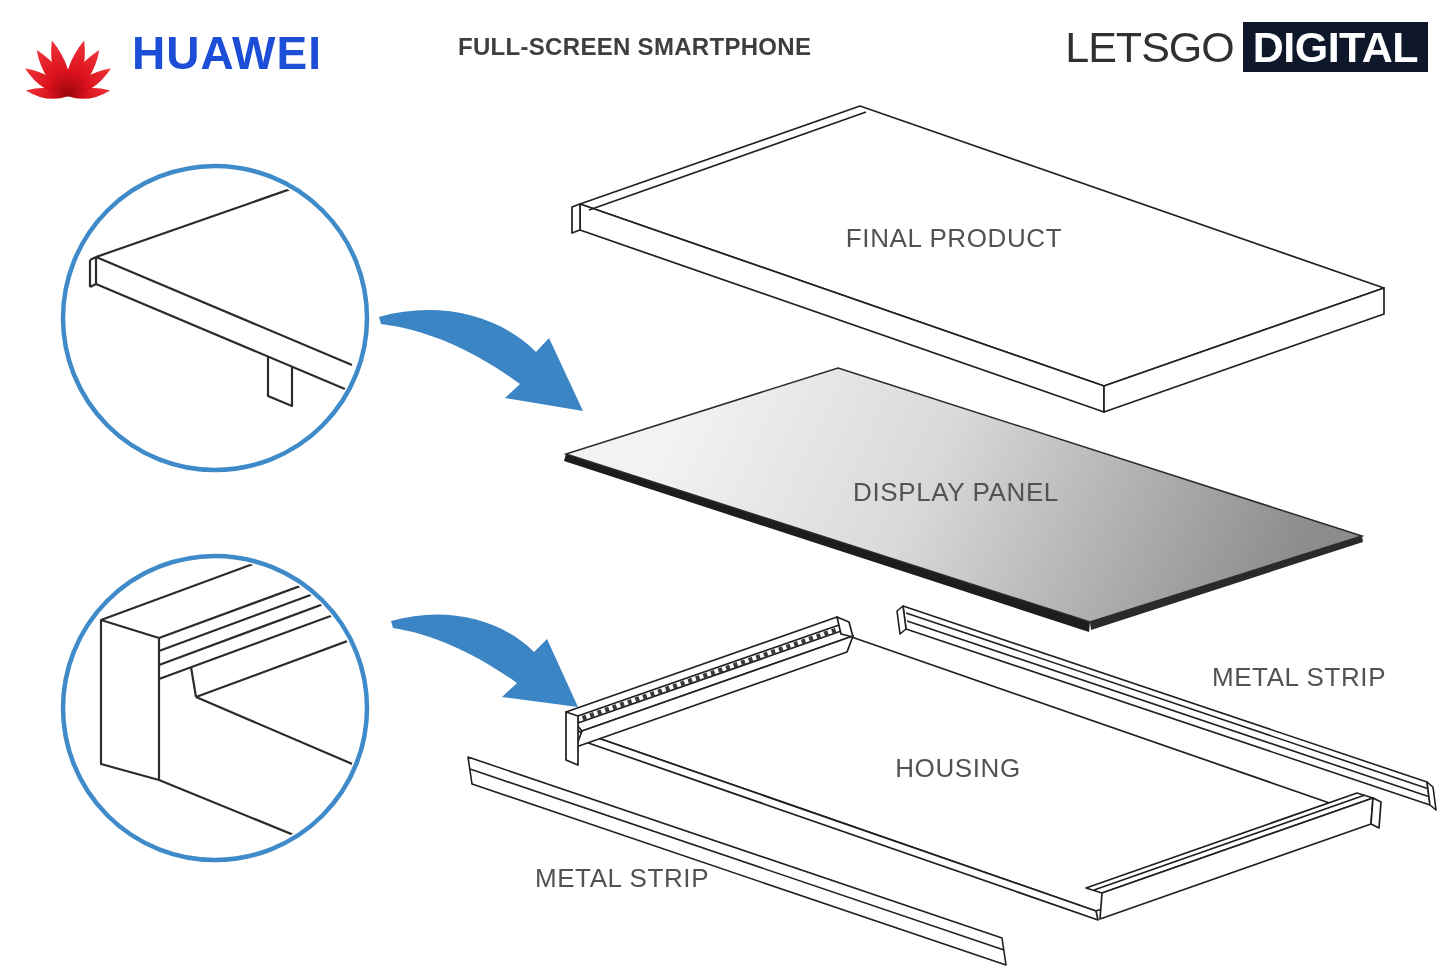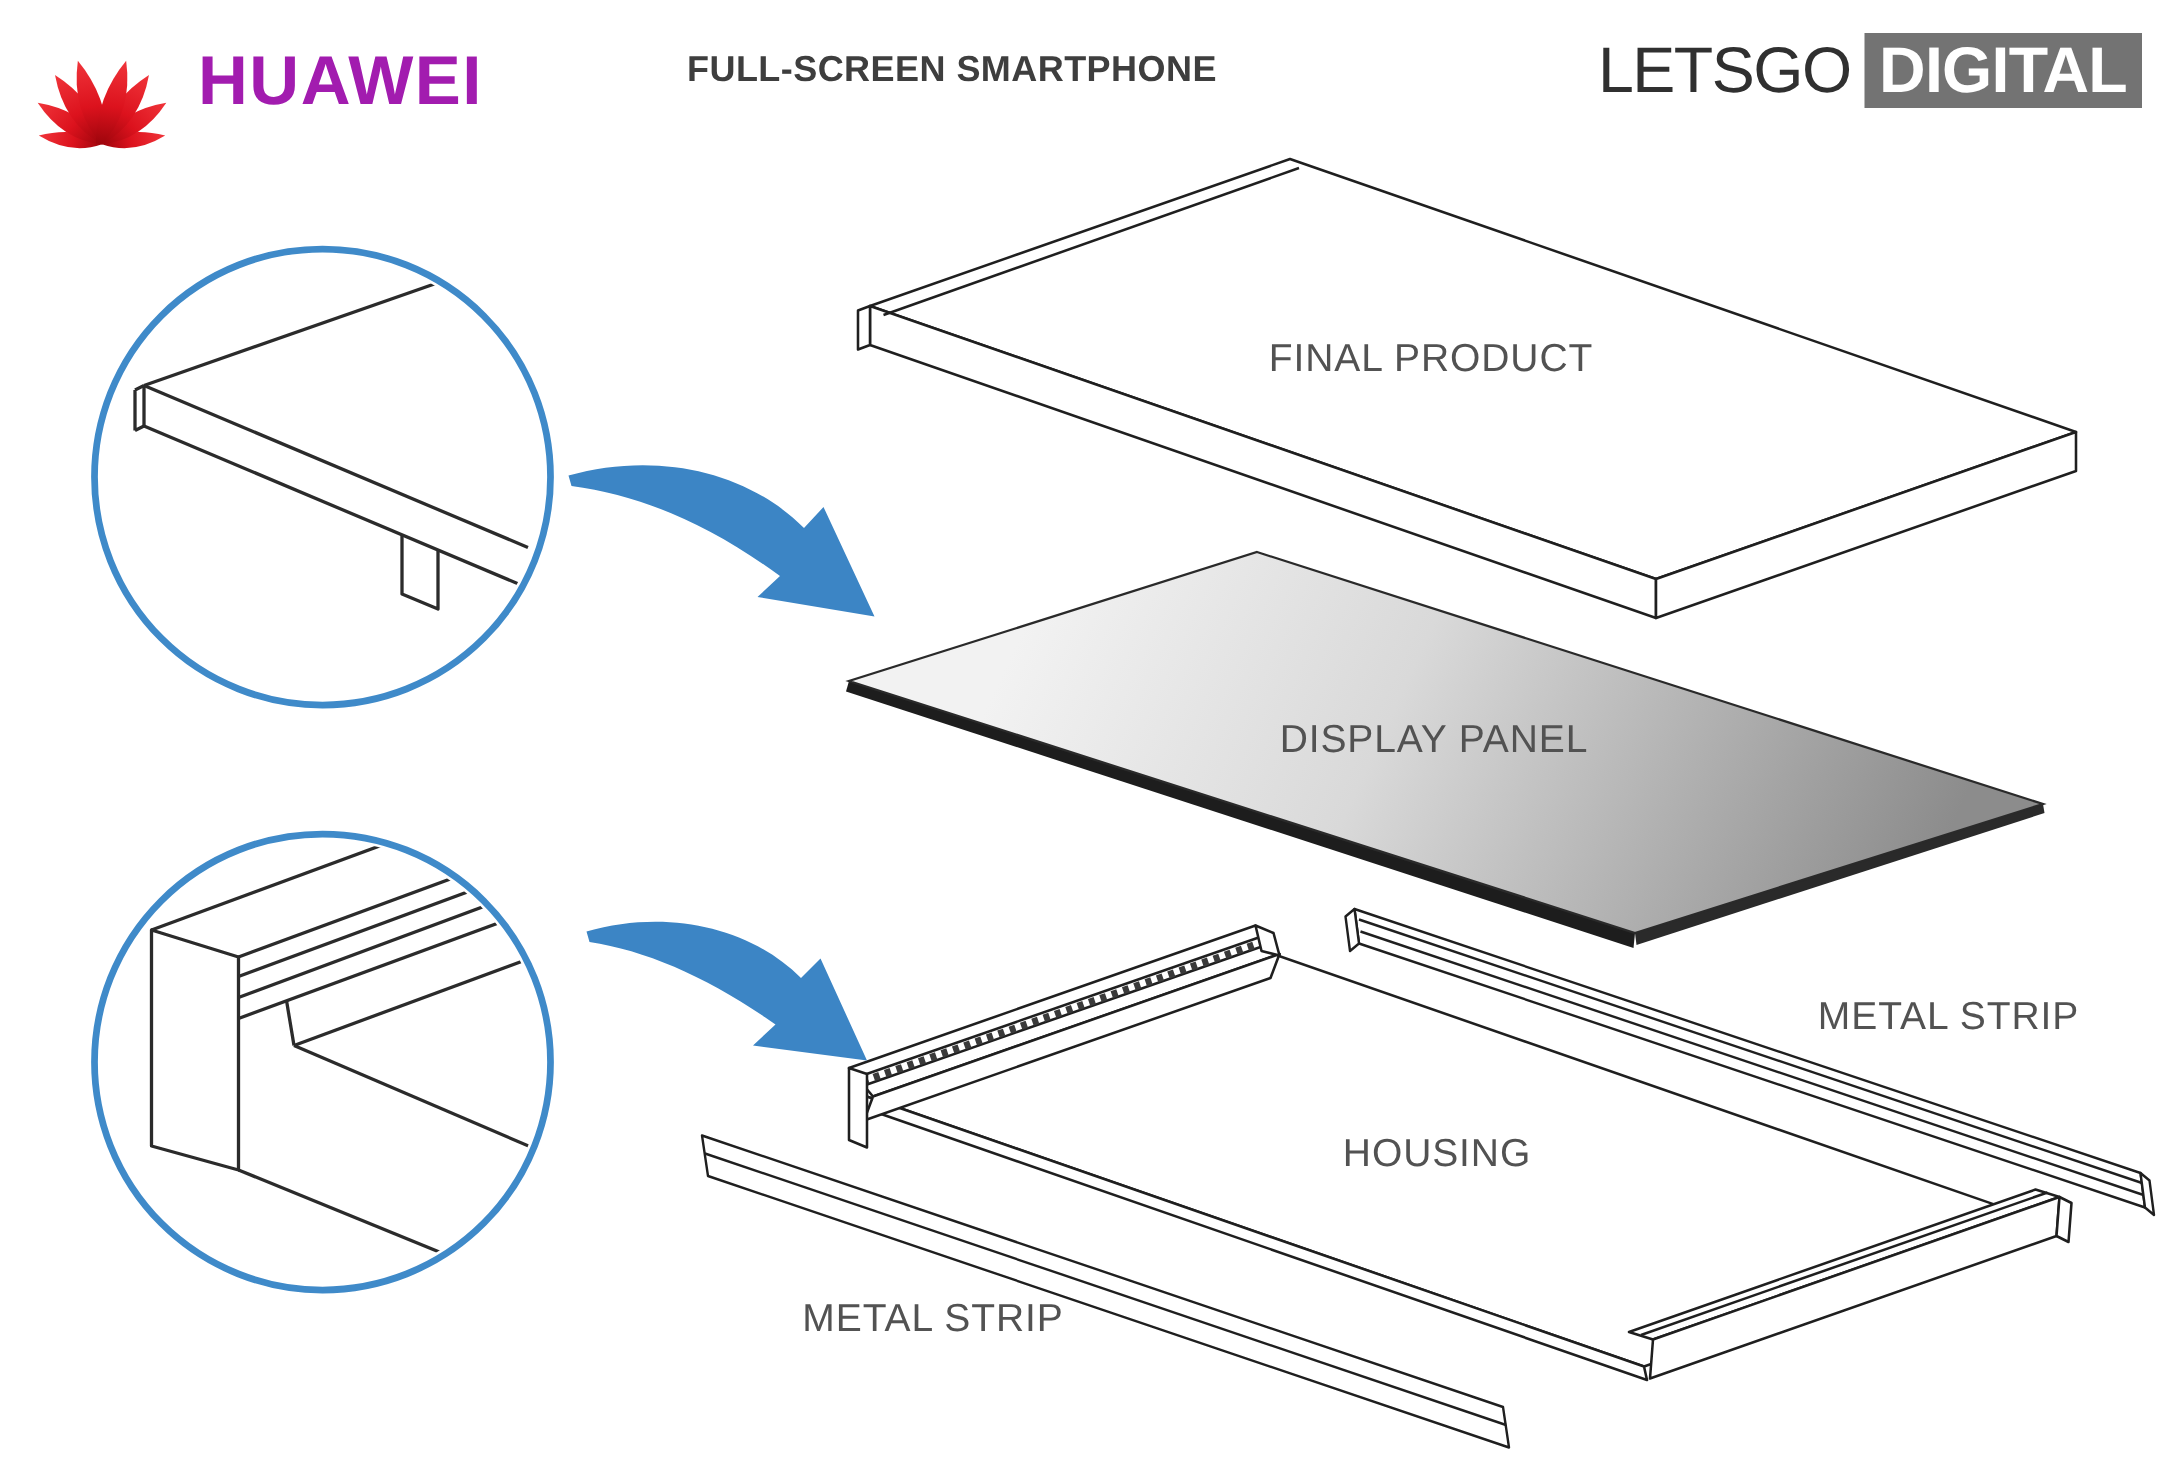--- a/index.html
+++ b/index.html
@@ -2,28 +2,28 @@
 <html><head>
 <meta charset="utf-8">
 <style>
   html,body{margin:0;padding:0}
   body{
     width:1440px;height:973px;position:relative;overflow:hidden;
     background:#ffffff;font-family:"Liberation Sans",sans-serif;
   }
   
   .hdr-huawei{position:absolute;left:20px;top:6px;display:flex;align-items:center;gap:16px}
-  .hw-text{font-size:46px;font-weight:bold;color:#a21caf;letter-spacing:1px}
+  .hw-text{font-size:46px;font-weight:bold;color:#1d4ed8;letter-spacing:1px}
   .page-title{
     position:absolute;left:458px;top:33px;width:500px;text-align:left;
     font-size:24px;font-weight:bold;color:#3e3e3e;letter-spacing:.3px;
   }
   .pub{position:absolute;right:12px;top:22px;display:flex;align-items:stretch}
   .pub-left{font-size:43px;font-weight:normal;color:#303030;letter-spacing:-1px;line-height:50px;padding-right:9px}
-  .pub-right{font-size:43px;font-weight:bold;color:#ffffff;background:#737373;letter-spacing:-.5px;line-height:50px;padding:0 10px}
+  .pub-right{font-size:43px;font-weight:bold;color:#ffffff;background:#0f172a;letter-spacing:-.5px;line-height:50px;padding:0 10px}
   
   .diagram{position:absolute;left:0;top:0;width:1440px;height:973px}
   .part-label{
     font-size:26px;fill:#525252;letter-spacing:.6px;
     font-family:"Liberation Sans",sans-serif;
   }
 </style>
 </head>
 <body>
 

